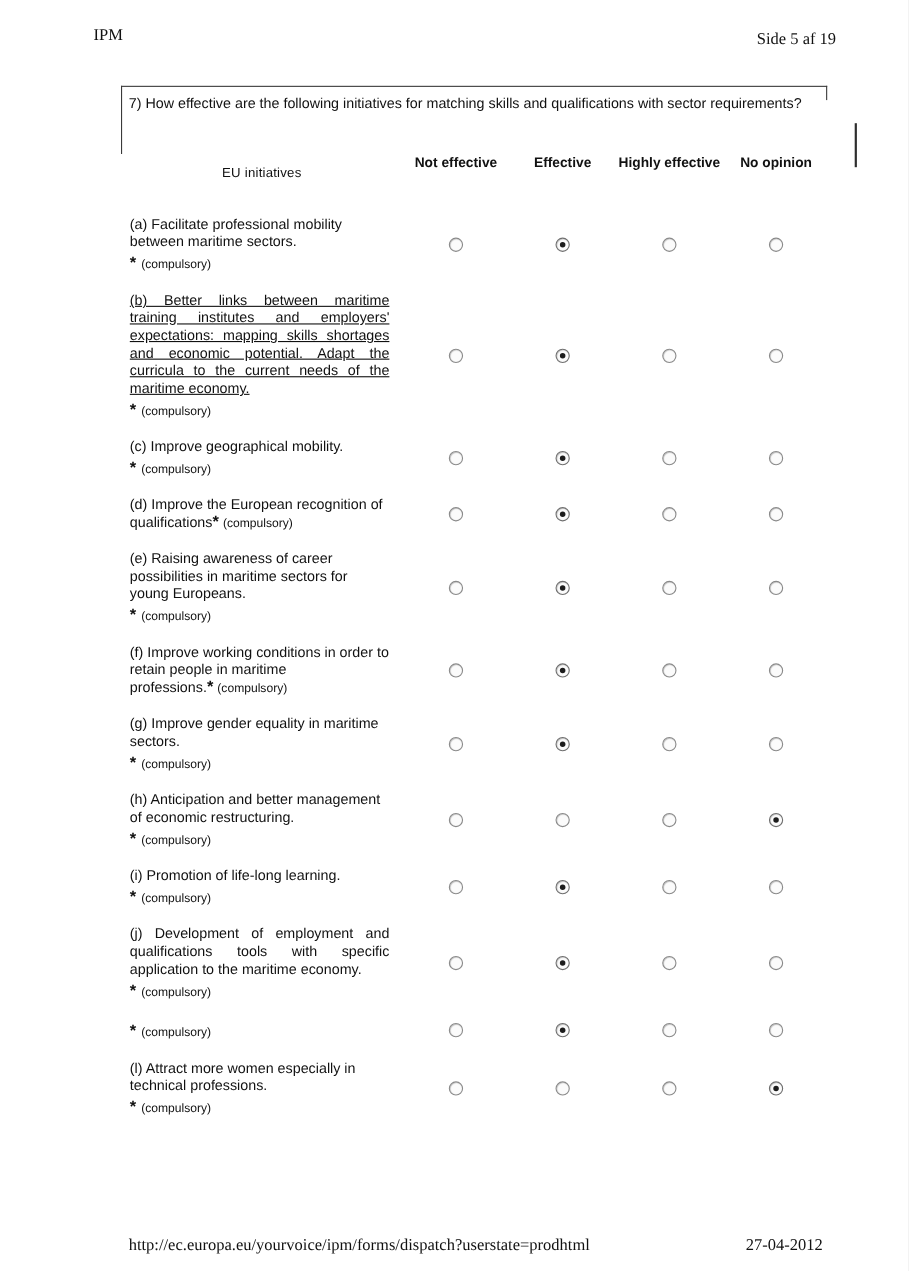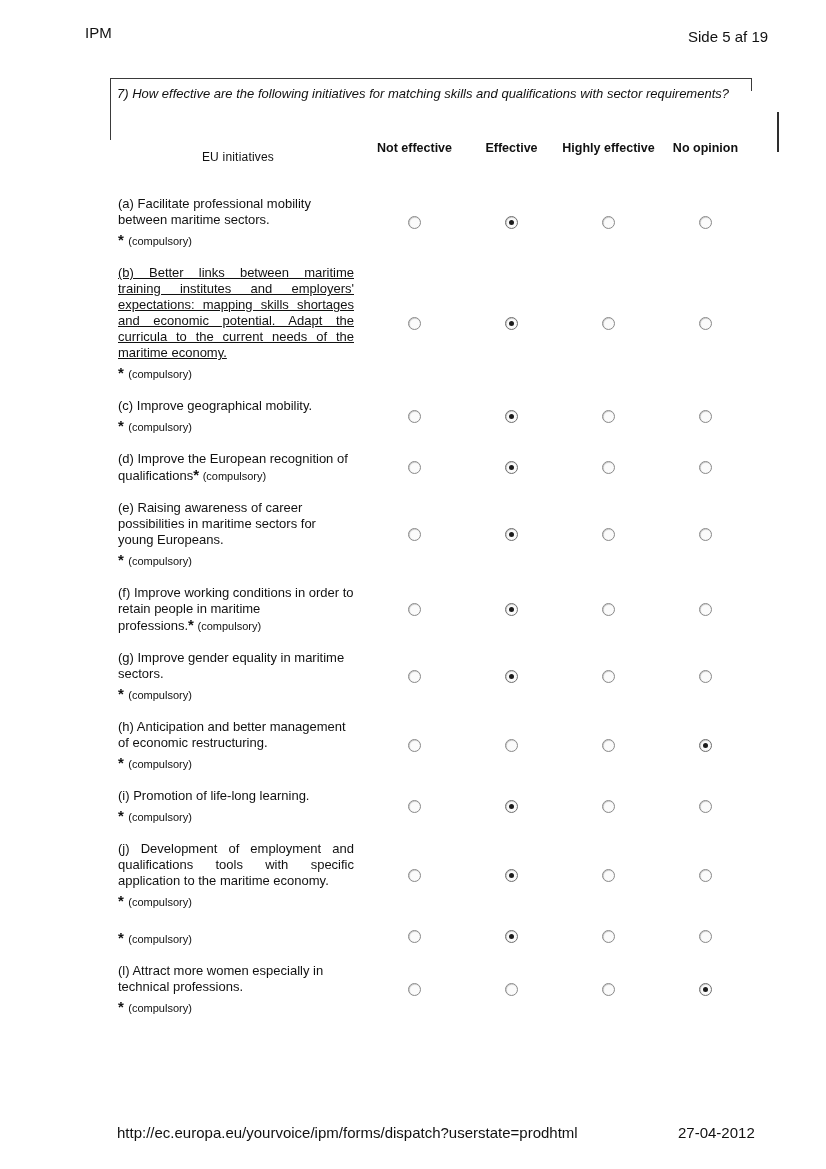--- a/index.html
+++ b/index.html
@@ -4,34 +4,34 @@
 <style>
   html,body { margin:0; padding:0; background:#e8e8e8; }
   .page {
     position:relative;
     width:826px; height:1169px;
     background:#ffffff;
     font-family:"Liberation Sans", sans-serif;
     color:#111;
     overflow:hidden;
   }
-  .serif { font-family:Liberation Sans, sans-serif; }
+  .serif { font-family:Liberation Serif, serif; }
 
   .header-left  { position:absolute; left:85px;  top:24px; font-size:15px; }
   .header-right { position:absolute; left:688px; top:28px; font-size:15px; }
 
   
   .frame-top        { position:absolute; left:110px; top:78px;  width:642px; border-top:1.5px solid #3a3a3a; }
   .frame-left       { position:absolute; left:110px; top:78px;  height:62px; border-left:1.5px solid #3a3a3a; }
   .frame-right-tick { position:absolute; left:751px; top:78px;  height:13px; border-left:1.5px solid #3a3a3a; }
   .frame-far-right  { position:absolute; left:777px; top:112px; height:40px; border-left:2px solid #2e2e2e; }
 
   .question {
     position:absolute; left:117px; top:85px; width:625px;
-    font-size:13px; line-height:17px;font-style:italic;
+    font-size:13px; line-height:17px;
   }
 
   .table { position:absolute; left:110px; top:131px; width:644px; }
 
   .thead { display:flex; margin-bottom:32px; }
   .th-label {
     width:256px; text-align:center; font-size:12px; padding-top:6px;
     letter-spacing:0.2px;
     margin-top:13px;
   }

